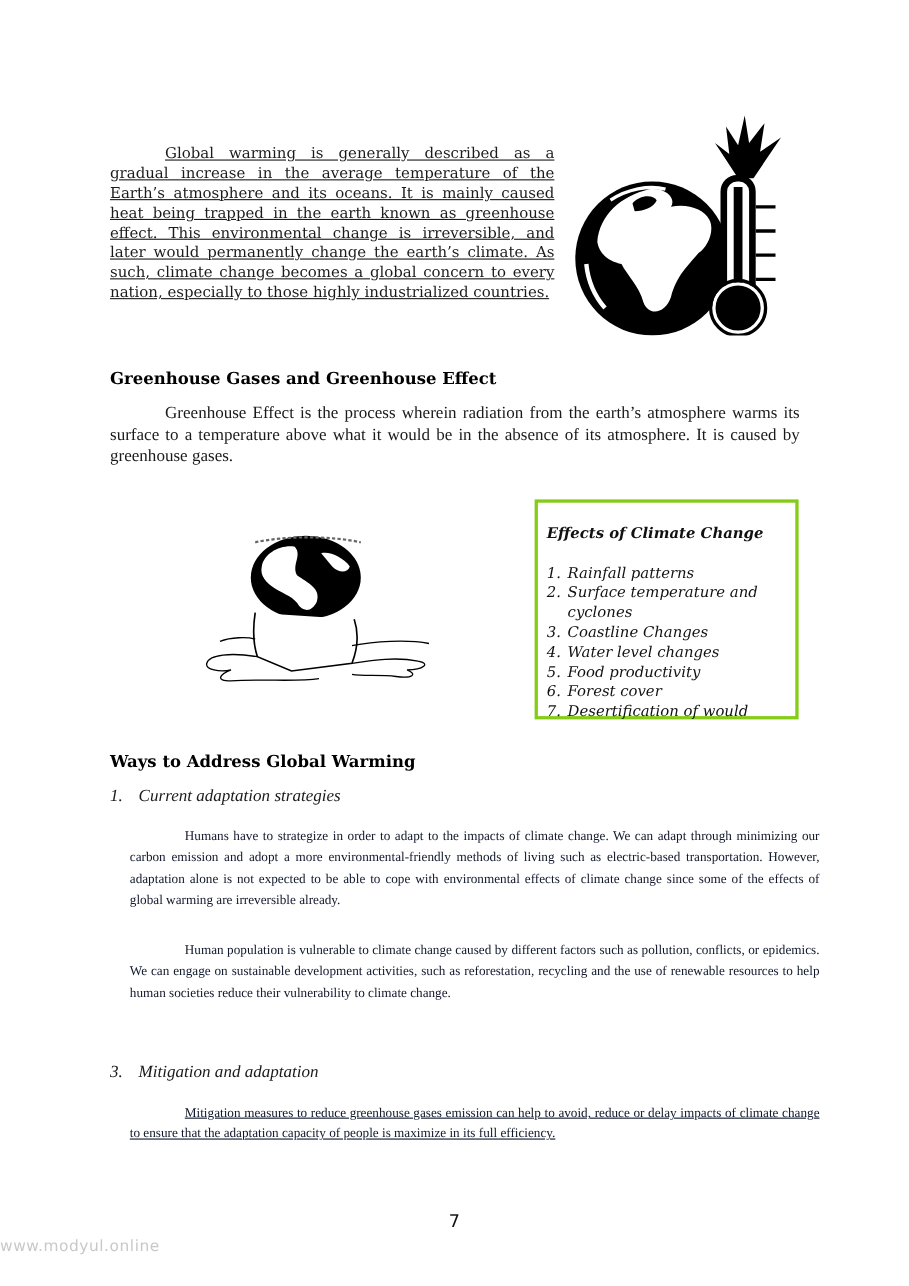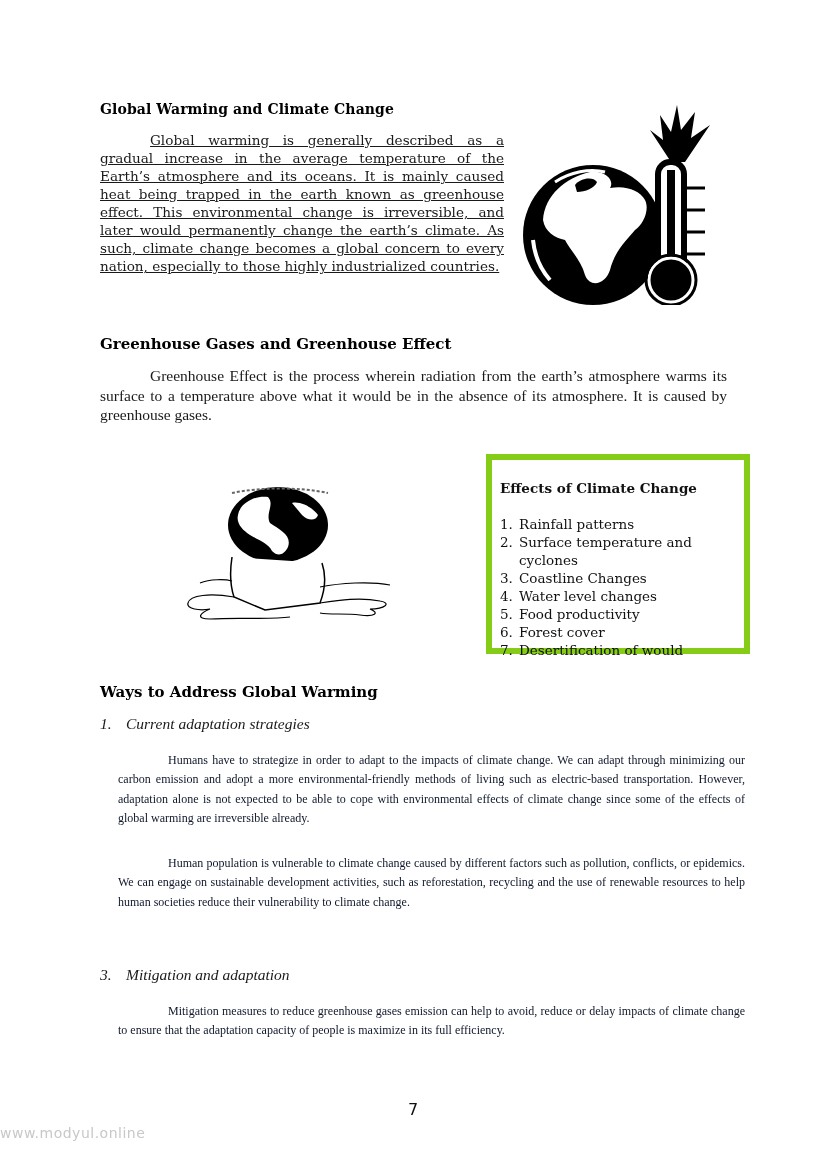--- a/index.html
+++ b/index.html
@@ -13,49 +13,48 @@
   #h1 { left: 100px; top: 101px; font-size: 14px; letter-spacing: 0.1px; }
   #p1 { left: 100px; top: 131px; width: 404px; line-height: 18px; font-size: 13.6px; text-align-last: left; text-decoration: underline; }
 
   #img1 { position: absolute; left: 515px; top: 100px; width: 215px; height: 205px; }
 
   #h2 { left: 100px; top: 335px; font-size: 15px; }
   #p2 { left: 100px; top: 366px; width: 627px; line-height: 19.5px; font-family: "Liberation Serif", serif; font-size: 15.5px; }
 
   #img2 { position: absolute; left: 180px; top: 485px; width: 225px; height: 140px; }
 
-  #effects-box { position: absolute; left: 486px; top: 454px; width: 264px; height: 200px; border: 6px solid #84cc16; box-sizing: border-box; }
+  #effects-box { position: absolute; left: 486px; top: 454px; width: 240px; height: 200px; border: 3px solid #84cc16; box-sizing: border-box; font-style: italic; }
   #effects-box .title { position: absolute; left: 8px; top: 20px; font-family: "DejaVu Serif", serif; font-weight: bold; font-size: 13.5px; }
   #effects-box ol { position: absolute; left: 8px; top: 55px; margin: 0; padding: 0; list-style: none; font-family: "DejaVu Serif", serif; font-size: 13.5px; line-height: 18px; width: 225px; }
   #effects-box li { display: flex; }
   #effects-box li .num { width: 19px; flex: none; }
 
   #h3 { left: 100px; top: 683px; font-size: 15px; }
 
   .sub { position: absolute; left: 100px; font-family: "Liberation Serif", serif; font-style: italic; font-size: 15.5px; color: #1a1a1a; }
   .sub .n { display: inline-block; width: 26px; }
   .body { position: absolute; left: 100px; width: 627px; font-family: "Liberation Serif", serif; font-size: 12px; line-height: 19.3px; text-align: justify; color: #0f172a; margin: 18px; }
   .body .indent { display: inline-block; width: 50px; }
 
   #s1 { top: 715px; }
   #b1 { top: 733px; }
   #s2 { top: 860px; }
   #b2 { top: 836px; }
   #s3 { top: 966px; }
-  #b3 { top: 984px; }
+  #b3 { top: 984px; text-decoration: underline; }
 
   #page-number { position: absolute; left: 0; width: 826px; top: 1100px; text-align: center; font-family: "DejaVu Sans", sans-serif; font-size: 16px; color: #111; }
   #watermark { position: absolute; left: 0; width: 826px; top: 1125px; font-family: "DejaVu Sans", sans-serif; font-size: 14px; color: #c8c8c8; letter-spacing: 0.5px; }
 </style>
 </head>
 <body>
 
 <div class="page">
 
-  <h2 class="h" id="h1">Global Warming and Climate Change</h2>
   <p class="p" id="p1"><span class="indent"></span><span>Global warming is generally described as a gradual increase in the average temperature of the Earth’s atmosphere and its oceans. It is mainly caused heat being trapped in the earth known as greenhouse effect. This environmental change is irreversible, and later would permanently change the earth’s climate. As such, climate change becomes a global concern to every nation, especially to those highly industrialized countries.</span></p>
 
   <svg id="img1" viewBox="0 0 215 205">
 
     <circle cx="78" cy="135" r="70" fill="#000"></circle>
     <path d="M28 120 C 30 95, 50 78, 75 72 C 90 70, 100 80, 95 88 C 110 85, 125 90, 130 100 C 135 110, 128 125, 120 130 C 112 140, 100 150, 95 170 C 90 185, 75 188, 70 175 C 66 160, 55 150, 50 140 C 40 138, 30 132, 28 120 Z" fill="#fff"></path>
     <path d="M60 85 C 65 78, 78 76, 82 82 C 80 88, 70 92, 62 92 Z" fill="#000"></path>
     <path d="M18 140 C 20 160, 28 172, 35 180" stroke="#fff" stroke-width="4" fill="none"></path>
     <path d="M40 82 C 55 72, 75 68, 90 72" stroke="#fff" stroke-width="3" fill="none"></path>
 

